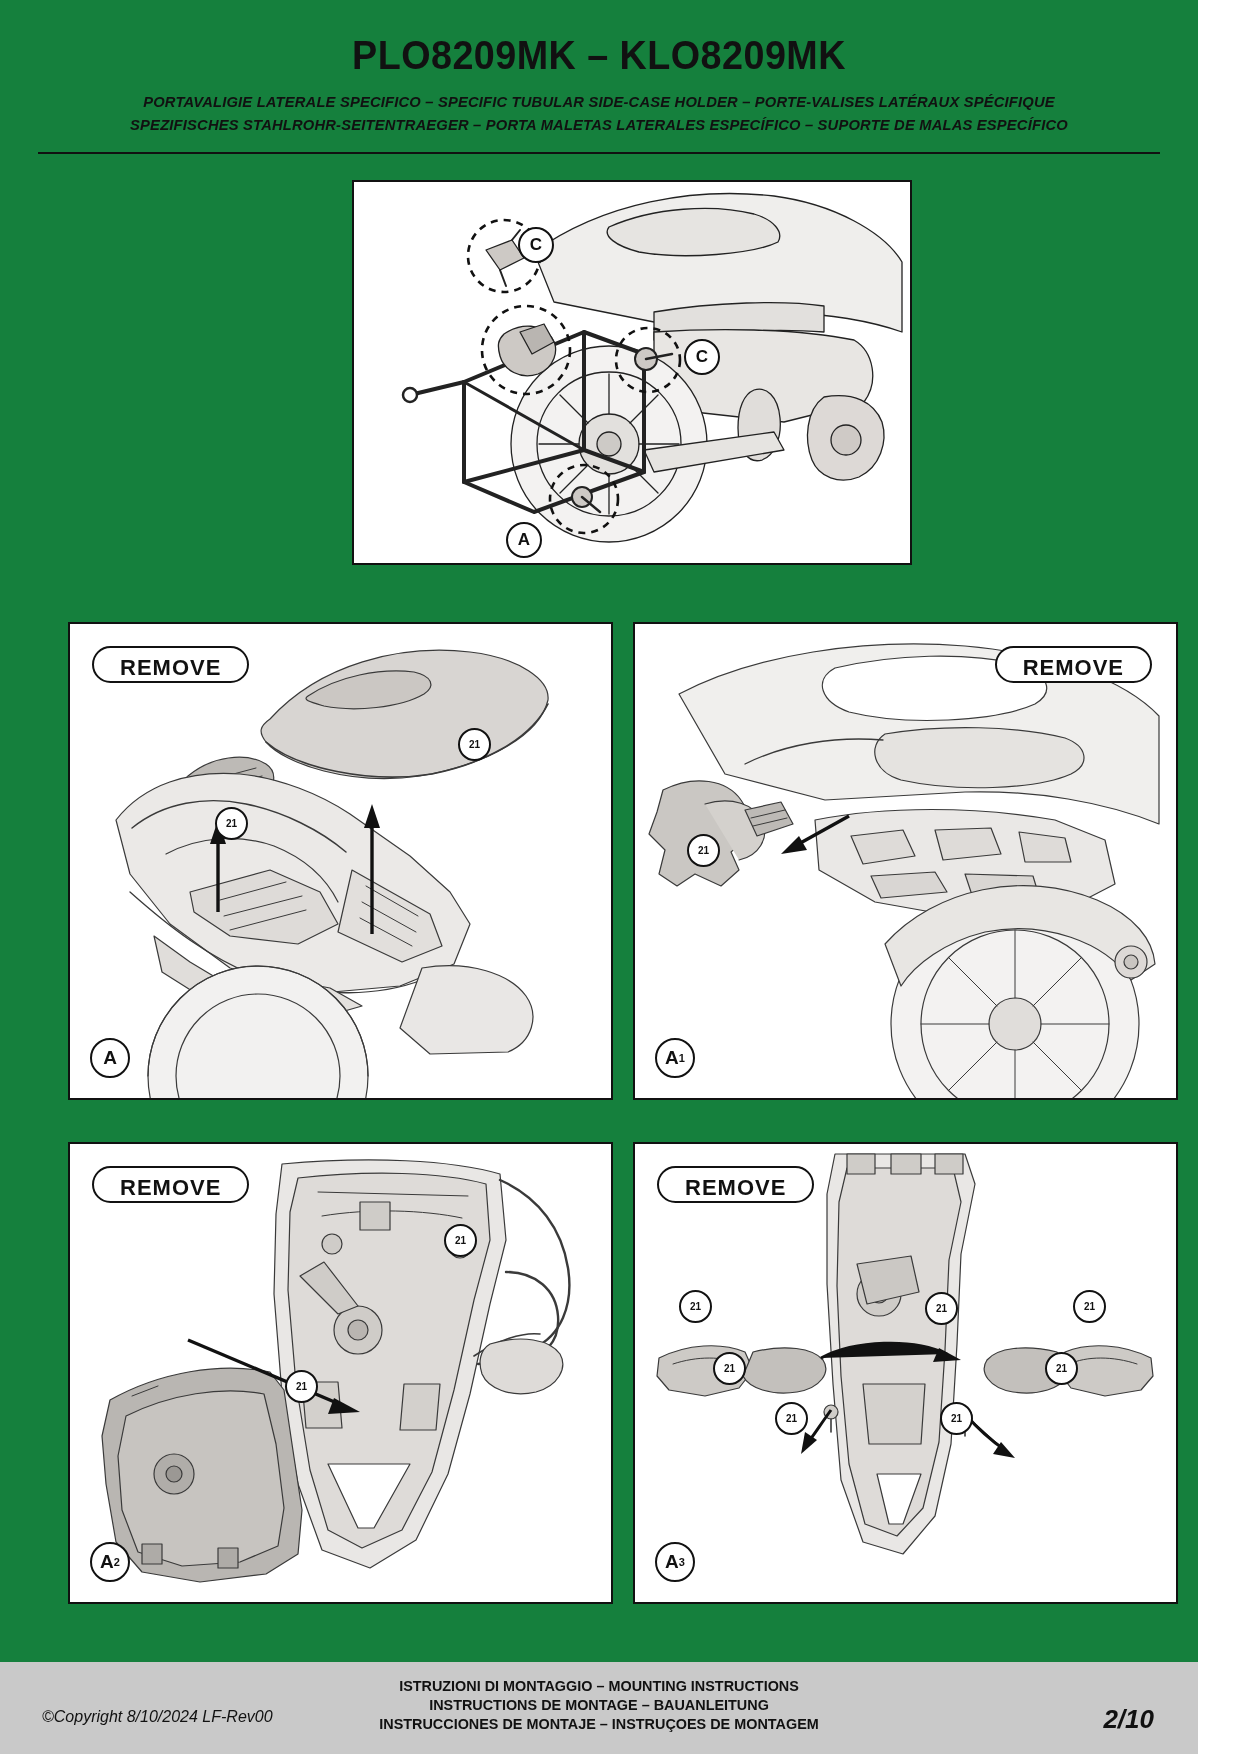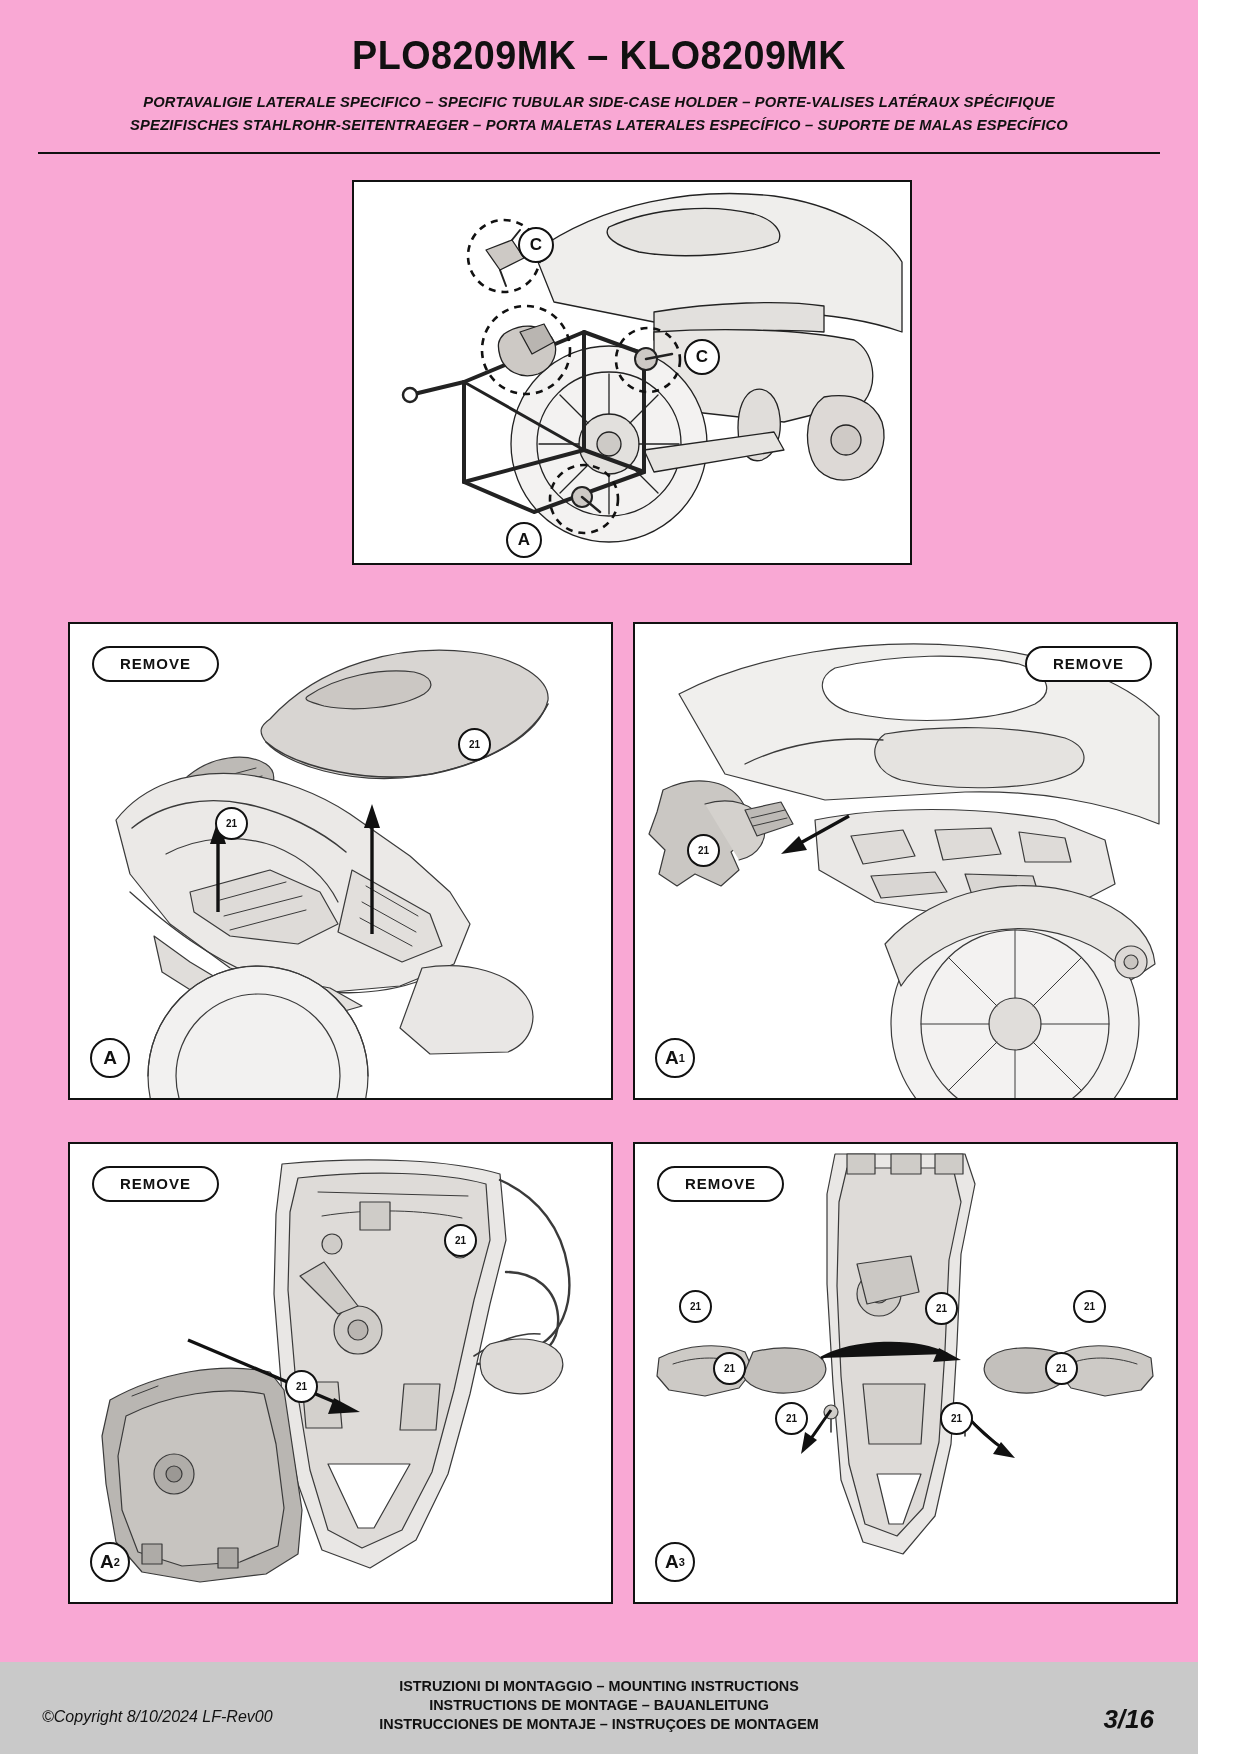--- a/index.html
+++ b/index.html
@@ -6,21 +6,21 @@
   html, body {
     margin: 0;
     padding: 0;
     background: #ffffff;
     font-family: "Liberation Sans", sans-serif;
   }
   .page {
     position: relative;
     width: 1198px;
     height: 1754px;
-    background: #f9a8d4;
+    background: #15803d;
     overflow: hidden;
   }
 
   
   .header {
     position: absolute;
     left: 0; right: 0;
     top: 32px;
     text-align: center;
   }
@@ -81,23 +81,23 @@
   }
   .p-a  { left: 68px;  top: 622px;  width: 545px; height: 478px; }
   .p-a1 { left: 633px; top: 622px;  width: 545px; height: 478px; }
   .p-a2 { left: 68px;  top: 1142px; width: 545px; height: 462px; }
   .p-a3 { left: 633px; top: 1142px; width: 545px; height: 462px; }
 
   .remove-pill {
     position: absolute;
     border: 2px solid #111;
     border-radius: 22px;
-    padding: 7px 26px 8px;
+    padding: 7px 26px 0;
     font-family: "Liberation Sans Narrow", "Liberation Sans", sans-serif;
-    font-size: 15px;
+    font-size: 22px;
     font-weight: bold;
     letter-spacing: 1px;
     background: #fff;
     color: #111;
     white-space: nowrap;
   }
 
   .corner-label {
     position: absolute;
     width: 40px; height: 40px;
@@ -445,16 +445,16 @@
   </div>
 
   <div class="footer-bar"></div>
   <div class="footer-inner">
     <div class="copyright">©Copyright 8/10/2024 LF-Rev00</div>
     <div class="foot-lines">
       <div>ISTRUZIONI DI MONTAGGIO  –  MOUNTING INSTRUCTIONS</div>
       <div>INSTRUCTIONS DE MONTAGE – BAUANLEITUNG</div>
       <div>INSTRUCCIONES DE MONTAJE – INSTRUÇOES DE MONTAGEM</div>
     </div>
-    <div class="page-num">3/16</div>
+    <div class="page-num">2/10</div>
   </div>
 
 </div>
 
 </body></html>

